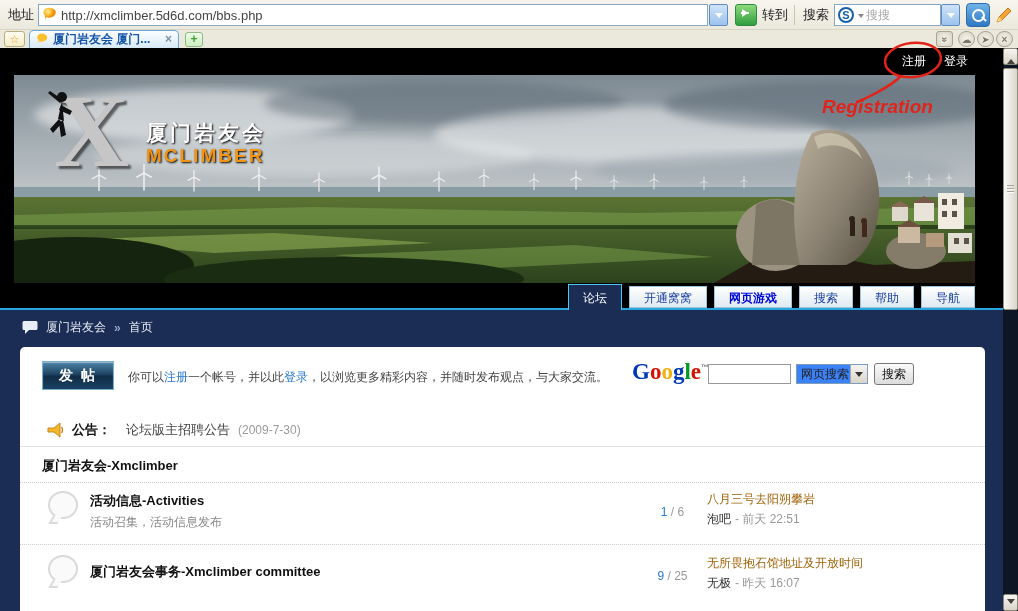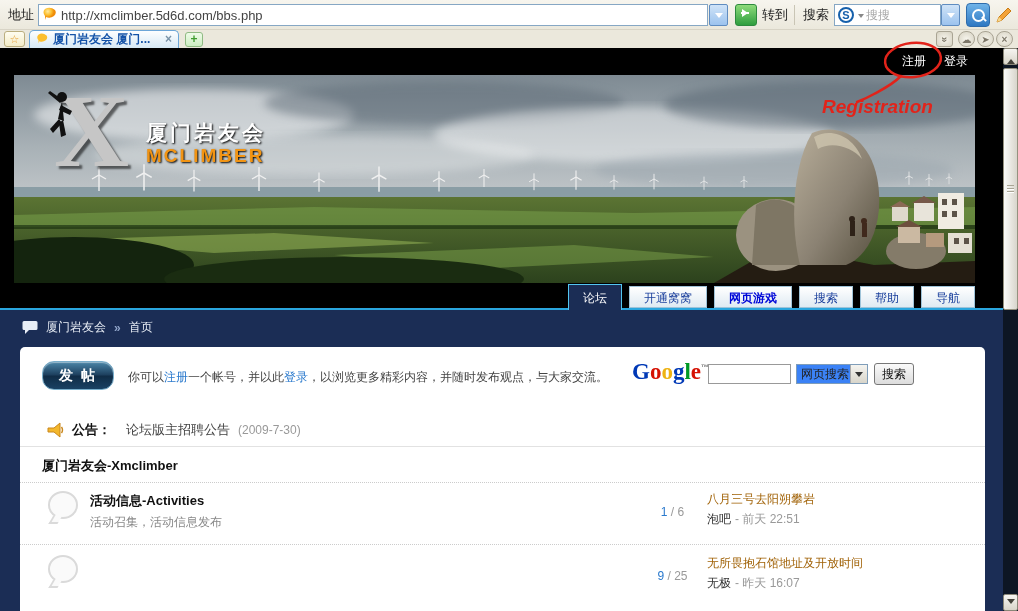--- a/index.html
+++ b/index.html
@@ -84,21 +84,21 @@
   #navy { position:absolute; left:0; top:260px; width:1003px; height:303px; background:#1b2d55;
     border-top:2px solid #2aa6de; z-index:1; }
   #breadcrumb { position:absolute; left:0; top:0; width:100%; height:35px; }
   #breadcrumb .bc-inner { position:absolute; left:22px; top:0; height:35px; display:flex; align-items:center; gap:8px; }
   #breadcrumb a, #breadcrumb span { color:#e8edf5; font-size:12px; text-decoration:none; }
   #breadcrumb .bc-sep { color:#8fa3c8; font-weight:bold; }
 
   #card { position:absolute; left:20px; top:37px; width:965px; height:266px; background:#fff; border-radius:5px 5px 0 0; }
 
   
-  #post-btn { position:absolute; left:22px; top:14px; width:72px; height:29px; border:1px solid #79aecb; border-radius:12px;
+  #post-btn { position:absolute; left:22px; top:14px; width:72px; height:29px; border:1px solid #79aecb; border-radius:0;
     background:linear-gradient(#4b86a8 0%,#1d3f5e 48%,#102c46 52%,#1a4163 100%);
     box-shadow:inset 0 1px 1px rgba(255,255,255,.45); color:#fff; font-weight:bold; font-size:14px; letter-spacing:2px; }
   .welcome-text { position:absolute; left:108px; top:22px; font-size:12px; color:#444; }
   .welcome-text a { color:#2b7acd; text-decoration:none; }
 
   .google { position:absolute; left:612px; top:12px; font-family:"Liberation Serif","DejaVu Serif",serif;
     font-weight:bold; font-size:23px;text-align:right; }
   .google sup { font-size:8px; color:#777; font-family:"Liberation Sans",sans-serif; }
   .g-input { position:absolute; left:688px; top:17px; width:83px; height:20px; border:1px solid #999; font-size:12px; padding:0 3px; }
   .g-select { position:absolute; left:776px; top:17px; width:72px; height:20px; border:1px solid #7f9db9; background:#3b82f6; }
@@ -384,20 +384,21 @@
         <div class="f-last-meta">
           <a href="#">泡吧</a><span>-</span> <span>前天 22:51</span>
         </div>
       </div>
 
       <div class="forum-row" id="forum-1">
         <div class="f-bubble">
             <div class="c"></div>
             <div class="t"></div>
           </div>
+        <a class="f-title" href="#" style="top:16px">厦门岩友会事务-Xmclimber committee</a>
         <div class="f-stats">
           <span class="n">9</span>
           <span>/</span>
           <span>25</span>
         </div>
         <a class="f-last-title" href="#">无所畏抱石馆地址及开放时间</a>
         <div class="f-last-meta">
           <a href="#">无极</a><span>-</span> <span>昨天 16:07</span>
         </div>
       </div>

